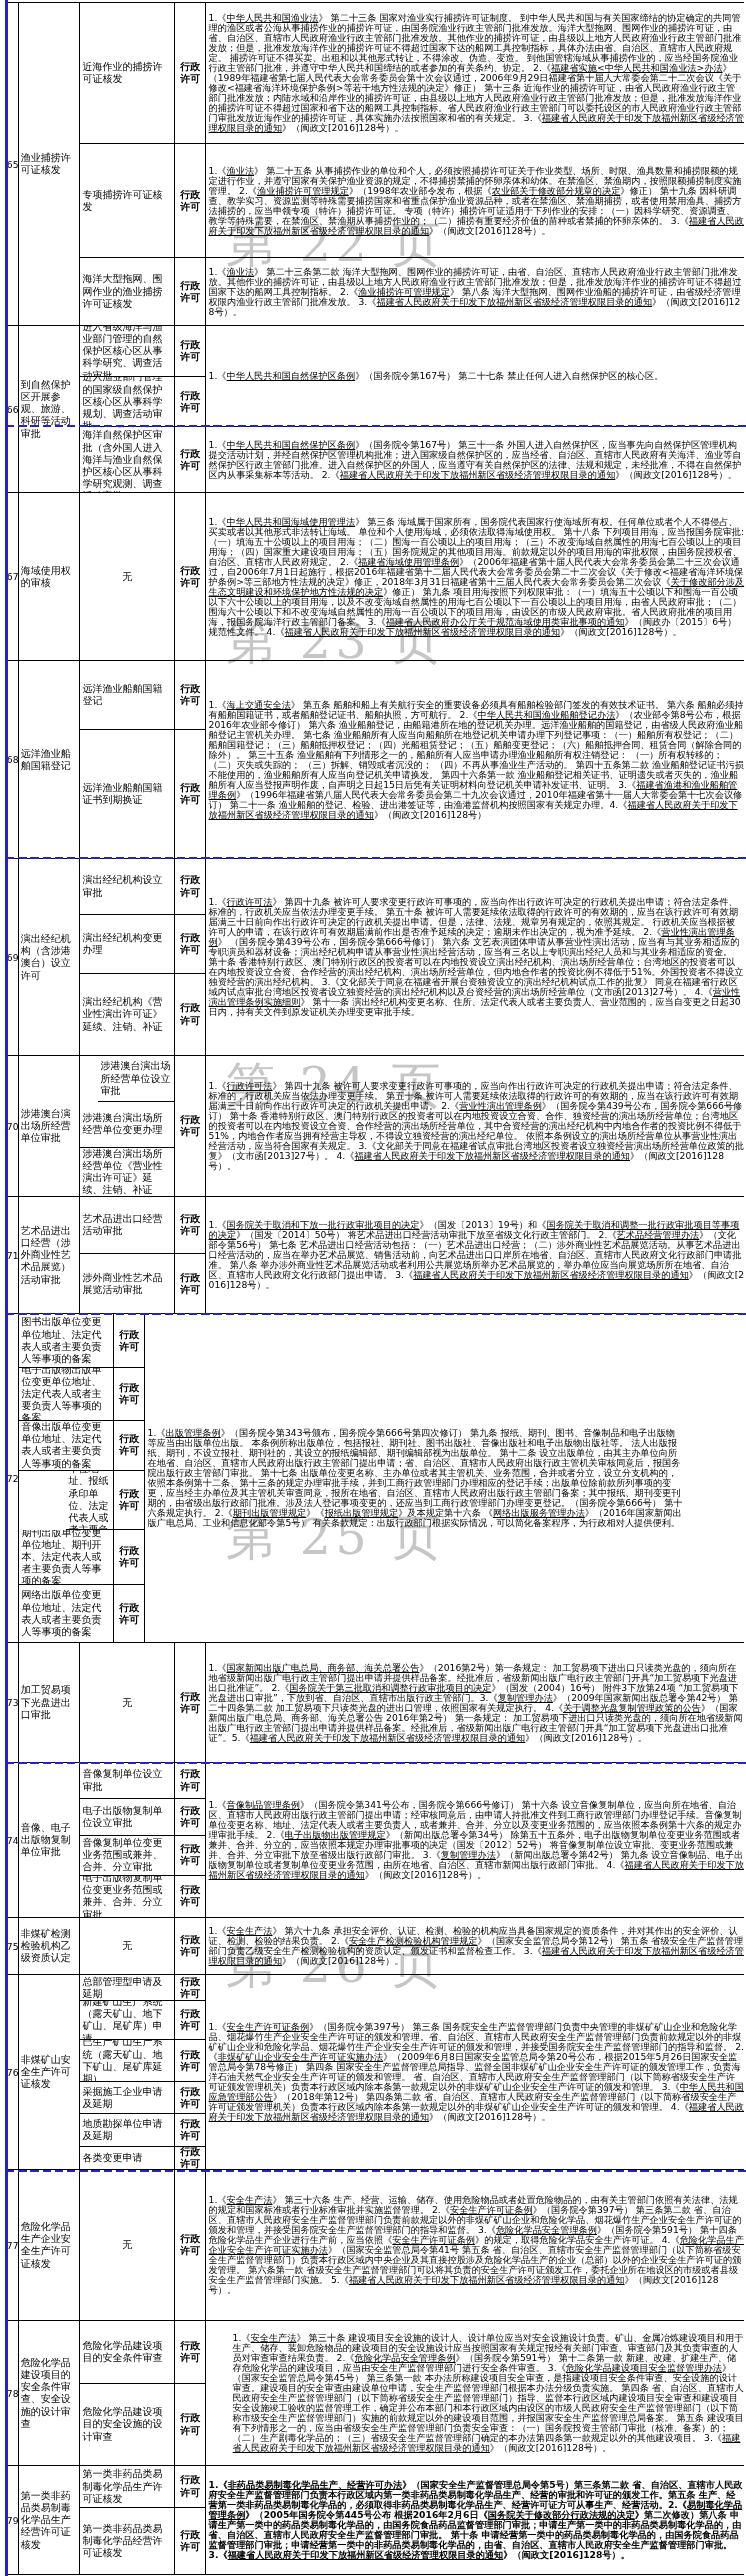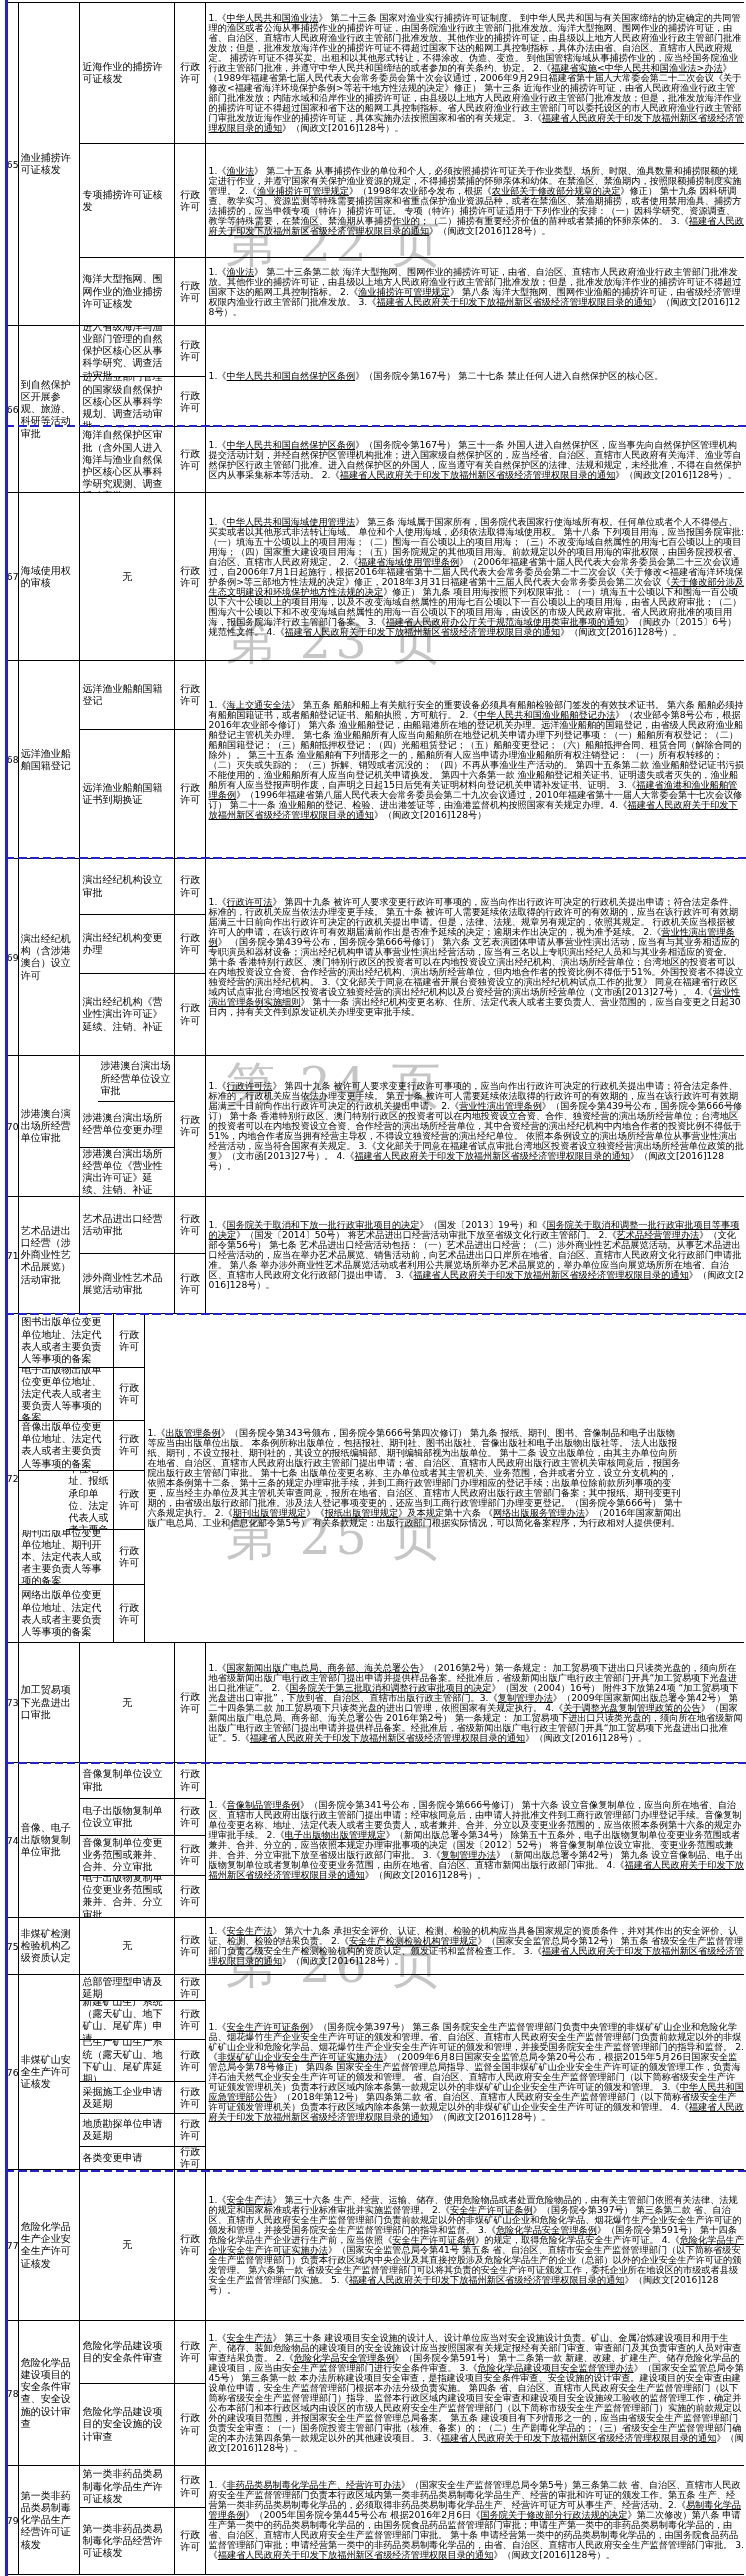--- a/index.html
+++ b/index.html
@@ -14,21 +14,21 @@
   .cell{box-sizing:border-box;display:flex;align-items:center;overflow:hidden;}
   .num{width:12.2px;justify-content:center;font-size:9.2px;border-right:0.8px solid #000;flex:none;}
   .name{width:61px;font-size:10px;line-height:12.2px;padding:0.8px 1.5px;border-right:0.8px solid #000;flex:none;}
   .col{display:flex;flex-direction:column;flex:none;}
   .subcol{width:94px;border-right:0.8px solid #000;}
   .catcol{width:30px;border-right:0.8px solid #000;}
   .legcol{width:538px;}
   .subcell{box-sizing:border-box;display:flex;align-items:center;font-size:10px;line-height:12.2px;padding:0.8px 2.3px;overflow:hidden;}
   .subcell.none{justify-content:center;}
   .catcell{box-sizing:border-box;display:flex;align-items:center;justify-content:center;text-align:center;
-           font-size:10px;line-height:12.2px;padding:0 3.8px;overflow:hidden;}
+           font-size:10px;line-height:12.2px;padding:0 3.8px;overflow:hidden;font-weight:bold;}
   .legcell{box-sizing:border-box;display:flex;align-items:center;padding:0 0 0 2.3px;overflow:visible;}
   .ltext{display:block;width:568px;font-size:9.2px;line-height:10px;word-break:break-all;}
   .ltext u{text-decoration:underline;}
   .pb{position:absolute;left:6.1px;width:740px;height:2.3px;z-index:3;
       background:repeating-linear-gradient(90deg,#2323cc 0 8.4px,rgba(0,0,0,0) 8.4px 12.2px);}
   .pagel{position:absolute;left:5.4px;top:0;width:2.3px;height:2576px;background:#2323cc;z-index:3;}
 </style>
 </head>
 <body>
 
@@ -293,38 +293,38 @@
         <div class="cell name">危险化学品建设项目的安全条件审查、安全设施的设计审查</div>
         <div class="col subcol">
           <div class="subcell" style="height: 63px; border-bottom: 0.8px solid rgb(0, 0, 0);">危险化学品建设项目的安全条件审查</div>
           <div class="subcell" style="height: 82px;">危险化学品建设项目的安全设施的设计审查</div>
         </div>
         <div class="col catcol">
           <div class="catcell" style="height: 63px; border-bottom: 0.8px solid rgb(0, 0, 0);">行政许可</div>
           <div class="catcell" style="height: 82px;">行政许可</div>
         </div>
         <div class="col legcol">
-          <div class="legcell" style="height: 144px;">
+          <div class="legcell" style="height: 144px; margin-left: 24px;">
             <span class="ltext">1.《<u>安全生产法</u>》 第三十条 建设项目安全设施的设计人、设计单位应当对安全设施设计负责。矿山、金属冶炼建设项目和用于生产、储存、装卸危险物品的建设项目的安全设施设计应当按照国家有关规定报经有关部门审查、审查部门及其负责审查的人员对审查审查结果负责。  2.《<u>危险化学品安全管理条例</u>》（国务院令第591号）  第十二条第一款  新建、改建、扩建生产、储存危险化学品的建设项目，应当由安全生产监督管理部门进行安全条件审查。  3.《<u>危险化学品建设项目安全监督管理办法</u>》（国家安全监管总局令第45号）  第三条第一款 本办法所称建设项目安全审查，是指建设项目安全条件审查、安全设施的设计审查。建设项目的安全审查由建设单位申请，安全生产监督管理部门根据本办法分级负责实施。 第四条 省、自治区、直辖市人民政府安全生产监督管理部门（以下简称省级安全生产监督管理部门）指导、监督本行政区域内建设项目安全审查和建设项目安全设施竣工验收的监督管理工作，确定并公布本部门和本行政区域内由设区的市级人民政府安全生产监督管理部门（以下简称市级安全生产监督管理部门）实施的前款规定以外的建设项目范围，并报国家安全生产监督管理总局备案。 第五条 建设项目有下列情形之一的，应当由省级安全生产监督管理部门负责安全审查：（一）国务院投资主管部门审批（核准、备案）的；（二）生产剧毒化学品的；（三）省级安全生产监督管理部门确定的本办法第四条第一款规定以外的其他建设项目。  3.《<u>福建省人民政府关于印发下放福州新区省级经济管理权限目录的通知</u>》（闽政文[2016]128号）。</span>
           </div>
         </div>
       </div>
       <div class="row" style="height: 109px;">
         <div class="cell num">79</div>
         <div class="cell name">第一类非药品类易制毒化学品生产经营许可证核发</div>
         <div class="col subcol">
           <div class="subcell" style="height: 42px; border-bottom: 0.8px solid rgb(0, 0, 0);">第一类非药品类易制毒化学品生产许可证核发</div>
           <div class="subcell" style="height: 67px;">第一类非药品类易制毒化学品经营许可证核发</div>
         </div>
         <div class="col catcol">
           <div class="catcell" style="height: 42px; border-bottom: 0.8px solid rgb(0, 0, 0);">行政许可</div>
           <div class="catcell" style="height: 67px;">行政许可</div>
         </div>
         <div class="col legcol">
-          <div class="legcell" style="height: 108px;">
+          <div class="legcell" style="height: 108px; font-weight: bold;">
             <span class="ltext">1.《<u>非药品类易制毒化学品生产、经营许可办法</u>》（国家安全生产监督管理总局令第5号）第三条第二款 省、自治区、直辖市人民政府安全生产监督管理部门负责本行政区域内第一类非药品类易制毒化学品生产、经营的审批和许可证的颁发工作。第五条  生产、经营第一类非药品类易制毒化学品的，必须取得非药品类易制毒化学品生产、经营许可证方可从事生产、经营活动。2.《<u>易制毒化学品管理条例</u>》（2005年国务院令第445号公布 根据2016年2月6日《<u>国务院关于修改部分行政法规的决定</u>》第二次修改）第八条  申请生产第一类中的药品类易制毒化学品的，由国务院食品药品监督管理部门审批；申请生产第一类中的非药品类易制毒化学品的，由省、自治区、直辖市人民政府安全生产监督管理部门审批。 第十条 申请经营第一类中的药品类易制毒化学品的，由国务院食品药品监督管理部门审批；申请经营第一类中的非药品类易制毒化学品的，由省、自治区、直辖市人民政府安全生产监督管理部门审批。  3.《<u>福建省人民政府关于印发下放福州新区省级经济管理权限目录的通知</u>》（闽政文[2016]128号）。</span>
           </div>
         </div>
       </div>
     </div>
   <div id="pb-layer">
       <div class="pb" style="top: 425px;"></div>
       <div class="pb" style="top: 857px;"></div>
       <div class="pb" style="top: 1313px;"></div>
       <div class="pb" style="top: 1762px;"></div>

